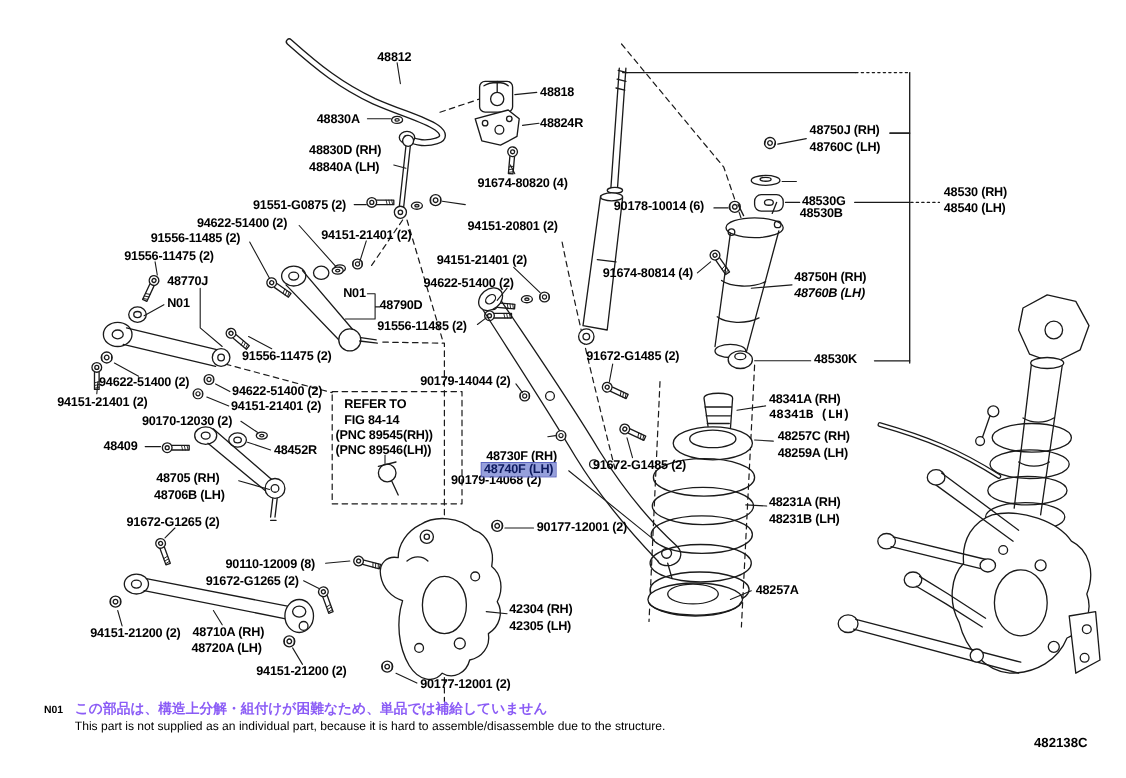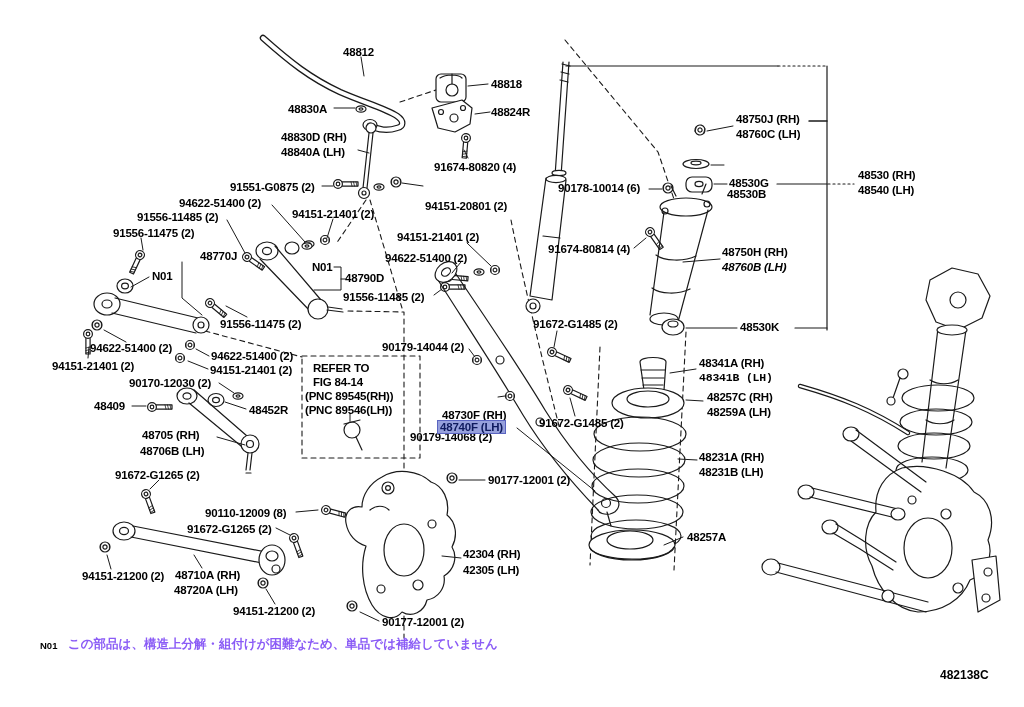--- a/index.html
+++ b/index.html
@@ -356,21 +356,21 @@
       <div class="lbl" style="left: 281px; top: 131px;">48830D (RH)</div>
       <div class="lbl" style="left: 281px; top: 146px;">48840A (LH)</div>
       <div class="lbl" style="left: 434px; top: 161px;">91674-80820 (4)</div>
       <div class="lbl" style="left: 558px; top: 182px;">90178-10014 (6)</div>
       <div class="lbl" style="left: 425px; top: 181px; margin-top: 19px;">94151-20801 (2)</div>
       <div class="lbl" style="left: 230px; top: 181px;">91551-G0875 (2)</div>
       <div class="lbl" style="left: 179px; top: 197px;">94622-51400 (2)</div>
       <div class="lbl" style="left: 292px; top: 208px;">94151-21401 (2)</div>
       <div class="lbl" style="left: 137px; top: 211px;">91556-11485 (2)</div>
       <div class="lbl" style="left: 113px; top: 227px;">91556-11475 (2)</div>
-      <div class="lbl" style="left: 152px; top: 250px; margin-left: 48px;">48770J</div>
+      <div class="lbl" style="left: 152px; top: 250px;">48770J</div>
       <div class="lbl" style="left: 152px; top: 270px;">N01</div>
       <div class="lbl" style="left: 312px; top: 261px;">N01</div>
       <div class="lbl" style="left: 345px; top: 272px;">48790D</div>
       <div class="lbl" style="left: 343px; top: 291px;">91556-11485 (2)</div>
       <div class="lbl" style="left: 220px; top: 318px;">91556-11475 (2)</div>
       <div class="lbl" style="left: 397px; top: 231px;">94151-21401 (2)</div>
       <div class="lbl" style="left: 385px; top: 252px;">94622-51400 (2)</div>
       <div class="lbl" style="left: 548px; top: 243px;">91674-80814 (4)</div>
       <div class="lbl" style="left: 382px; top: 341px;">90179-14044 (2)</div>
       <div class="lbl" style="left: 313px; top: 362px;">REFER TO</div>
@@ -415,15 +415,16 @@
       <div class="lbl" style="left: 174px; top: 584px;">48720A (LH)</div>
       <div class="lbl" style="left: 233px; top: 605px;">94151-21200 (2)</div>
       <div class="lbl" style="left: 488px; top: 474px;">90177-12001 (2)</div>
       <div class="lbl" style="left: 463px; top: 548px;">42304 (RH)</div>
       <div class="lbl" style="left: 463px; top: 564px;">42305 (LH)</div>
       <div class="lbl" style="left: 382px; top: 616px;">90177-12001 (2)</div>
     </div>
 
 <span class="note-tag">N01</span>
 <span class="note-ja">この部品は、構造上分解・組付けが困難なため、単品では補給していません</span>
+<span class="note-en">This part is not supplied as an individual part, because it is hard to assemble/disassemble due to the structure.</span>
 <span class="doccode">482138C</span>
 
 </div>
 
 </body></html>

